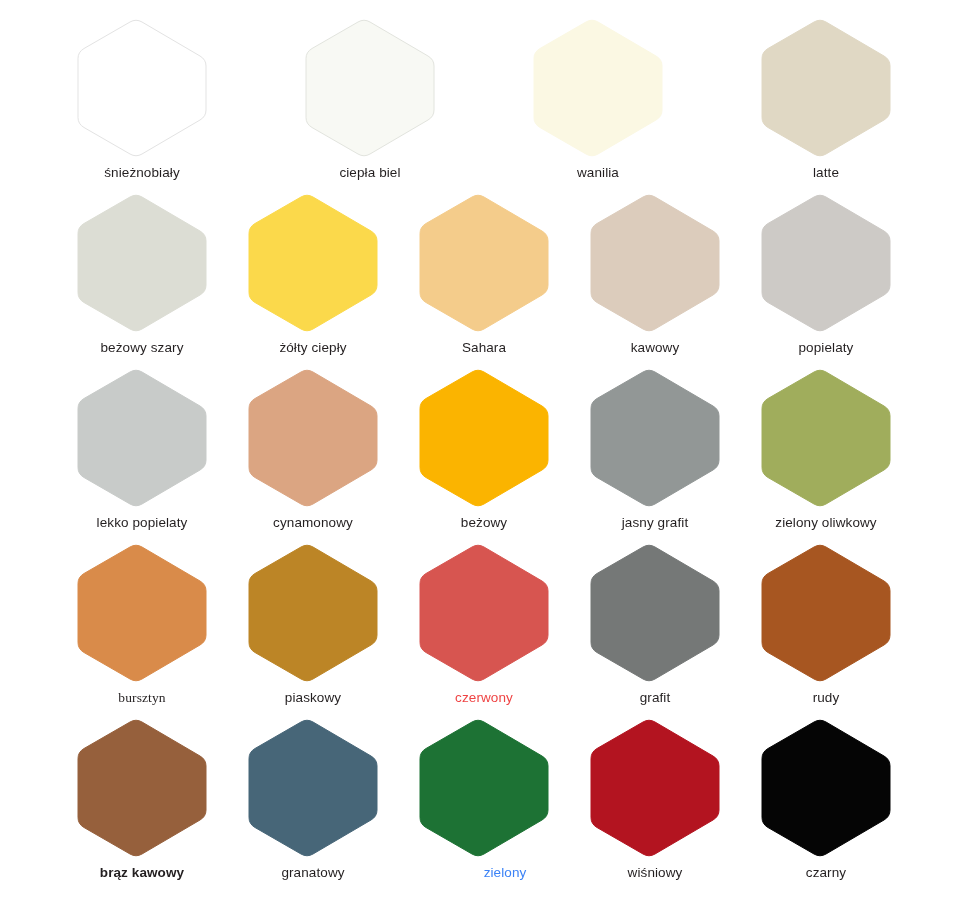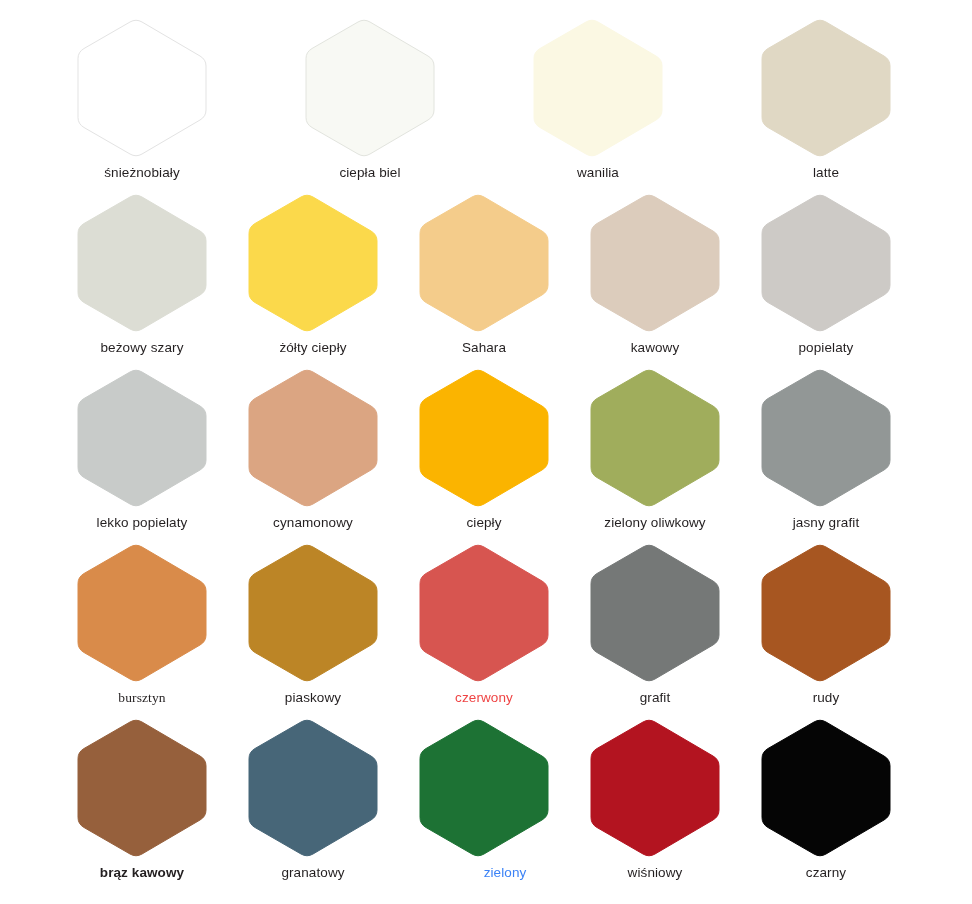--- a/index.html
+++ b/index.html
@@ -153,37 +153,37 @@
           </svg>
         </div>
         <div class="swatch-label" style="color: rgb(35, 31, 32);">cynamonowy</div>
       </div>
       <div class="swatch-cell">
         <div class="hex-wrap">
           <svg class="hex" viewBox="0 0 136 140">
             <path d="M68 4 L126 38 Q132 41.5 132 48 L132 92 Q132 98.5 126 102 L68 136 Q62 139.5 56 136 L10 109.5 Q4 106 4 99.5 L4 40.5 Q4 34 10 30.5 L56 4 Q62 0.5 68 4 Z" fill="#fbb400" stroke="#fbb400" stroke-width="1"></path>
           </svg>
         </div>
-        <div class="swatch-label" style="color: rgb(35, 31, 32);">ciepły</div>
+        <div class="swatch-label" style="color: rgb(35, 31, 32);">beżowy</div>
+      </div>
+      <div class="swatch-cell">
+        <div class="hex-wrap">
+          <svg class="hex" viewBox="0 0 136 140">
+            <path d="M68 4 L126 38 Q132 41.5 132 48 L132 92 Q132 98.5 126 102 L68 136 Q62 139.5 56 136 L10 109.5 Q4 106 4 99.5 L4 40.5 Q4 34 10 30.5 L56 4 Q62 0.5 68 4 Z" fill="#929796" stroke="#929796" stroke-width="1"></path>
+          </svg>
+        </div>
+        <div class="swatch-label" style="color: rgb(35, 31, 32);">jasny grafit</div>
       </div>
       <div class="swatch-cell">
         <div class="hex-wrap">
           <svg class="hex" viewBox="0 0 136 140">
             <path d="M68 4 L126 38 Q132 41.5 132 48 L132 92 Q132 98.5 126 102 L68 136 Q62 139.5 56 136 L10 109.5 Q4 106 4 99.5 L4 40.5 Q4 34 10 30.5 L56 4 Q62 0.5 68 4 Z" fill="#a0ad5c" stroke="#a0ad5c" stroke-width="1"></path>
           </svg>
         </div>
         <div class="swatch-label" style="color: rgb(35, 31, 32);">zielony oliwkowy</div>
-      </div>
-      <div class="swatch-cell">
-        <div class="hex-wrap">
-          <svg class="hex" viewBox="0 0 136 140">
-            <path d="M68 4 L126 38 Q132 41.5 132 48 L132 92 Q132 98.5 126 102 L68 136 Q62 139.5 56 136 L10 109.5 Q4 106 4 99.5 L4 40.5 Q4 34 10 30.5 L56 4 Q62 0.5 68 4 Z" fill="#929796" stroke="#929796" stroke-width="1"></path>
-          </svg>
-        </div>
-        <div class="swatch-label" style="color: rgb(35, 31, 32);">jasny grafit</div>
       </div>
     </div>
     <div class="swatch-row">
       <div class="swatch-cell">
         <div class="hex-wrap">
           <svg class="hex" viewBox="0 0 136 140">
             <path d="M68 4 L126 38 Q132 41.5 132 48 L132 92 Q132 98.5 126 102 L68 136 Q62 139.5 56 136 L10 109.5 Q4 106 4 99.5 L4 40.5 Q4 34 10 30.5 L56 4 Q62 0.5 68 4 Z" fill="#d98b4a" stroke="#d98b4a" stroke-width="1"></path>
           </svg>
         </div>
         <div class="swatch-label" style="color: rgb(35, 31, 32); font-family: Liberation Serif, serif;">bursztyn</div>

